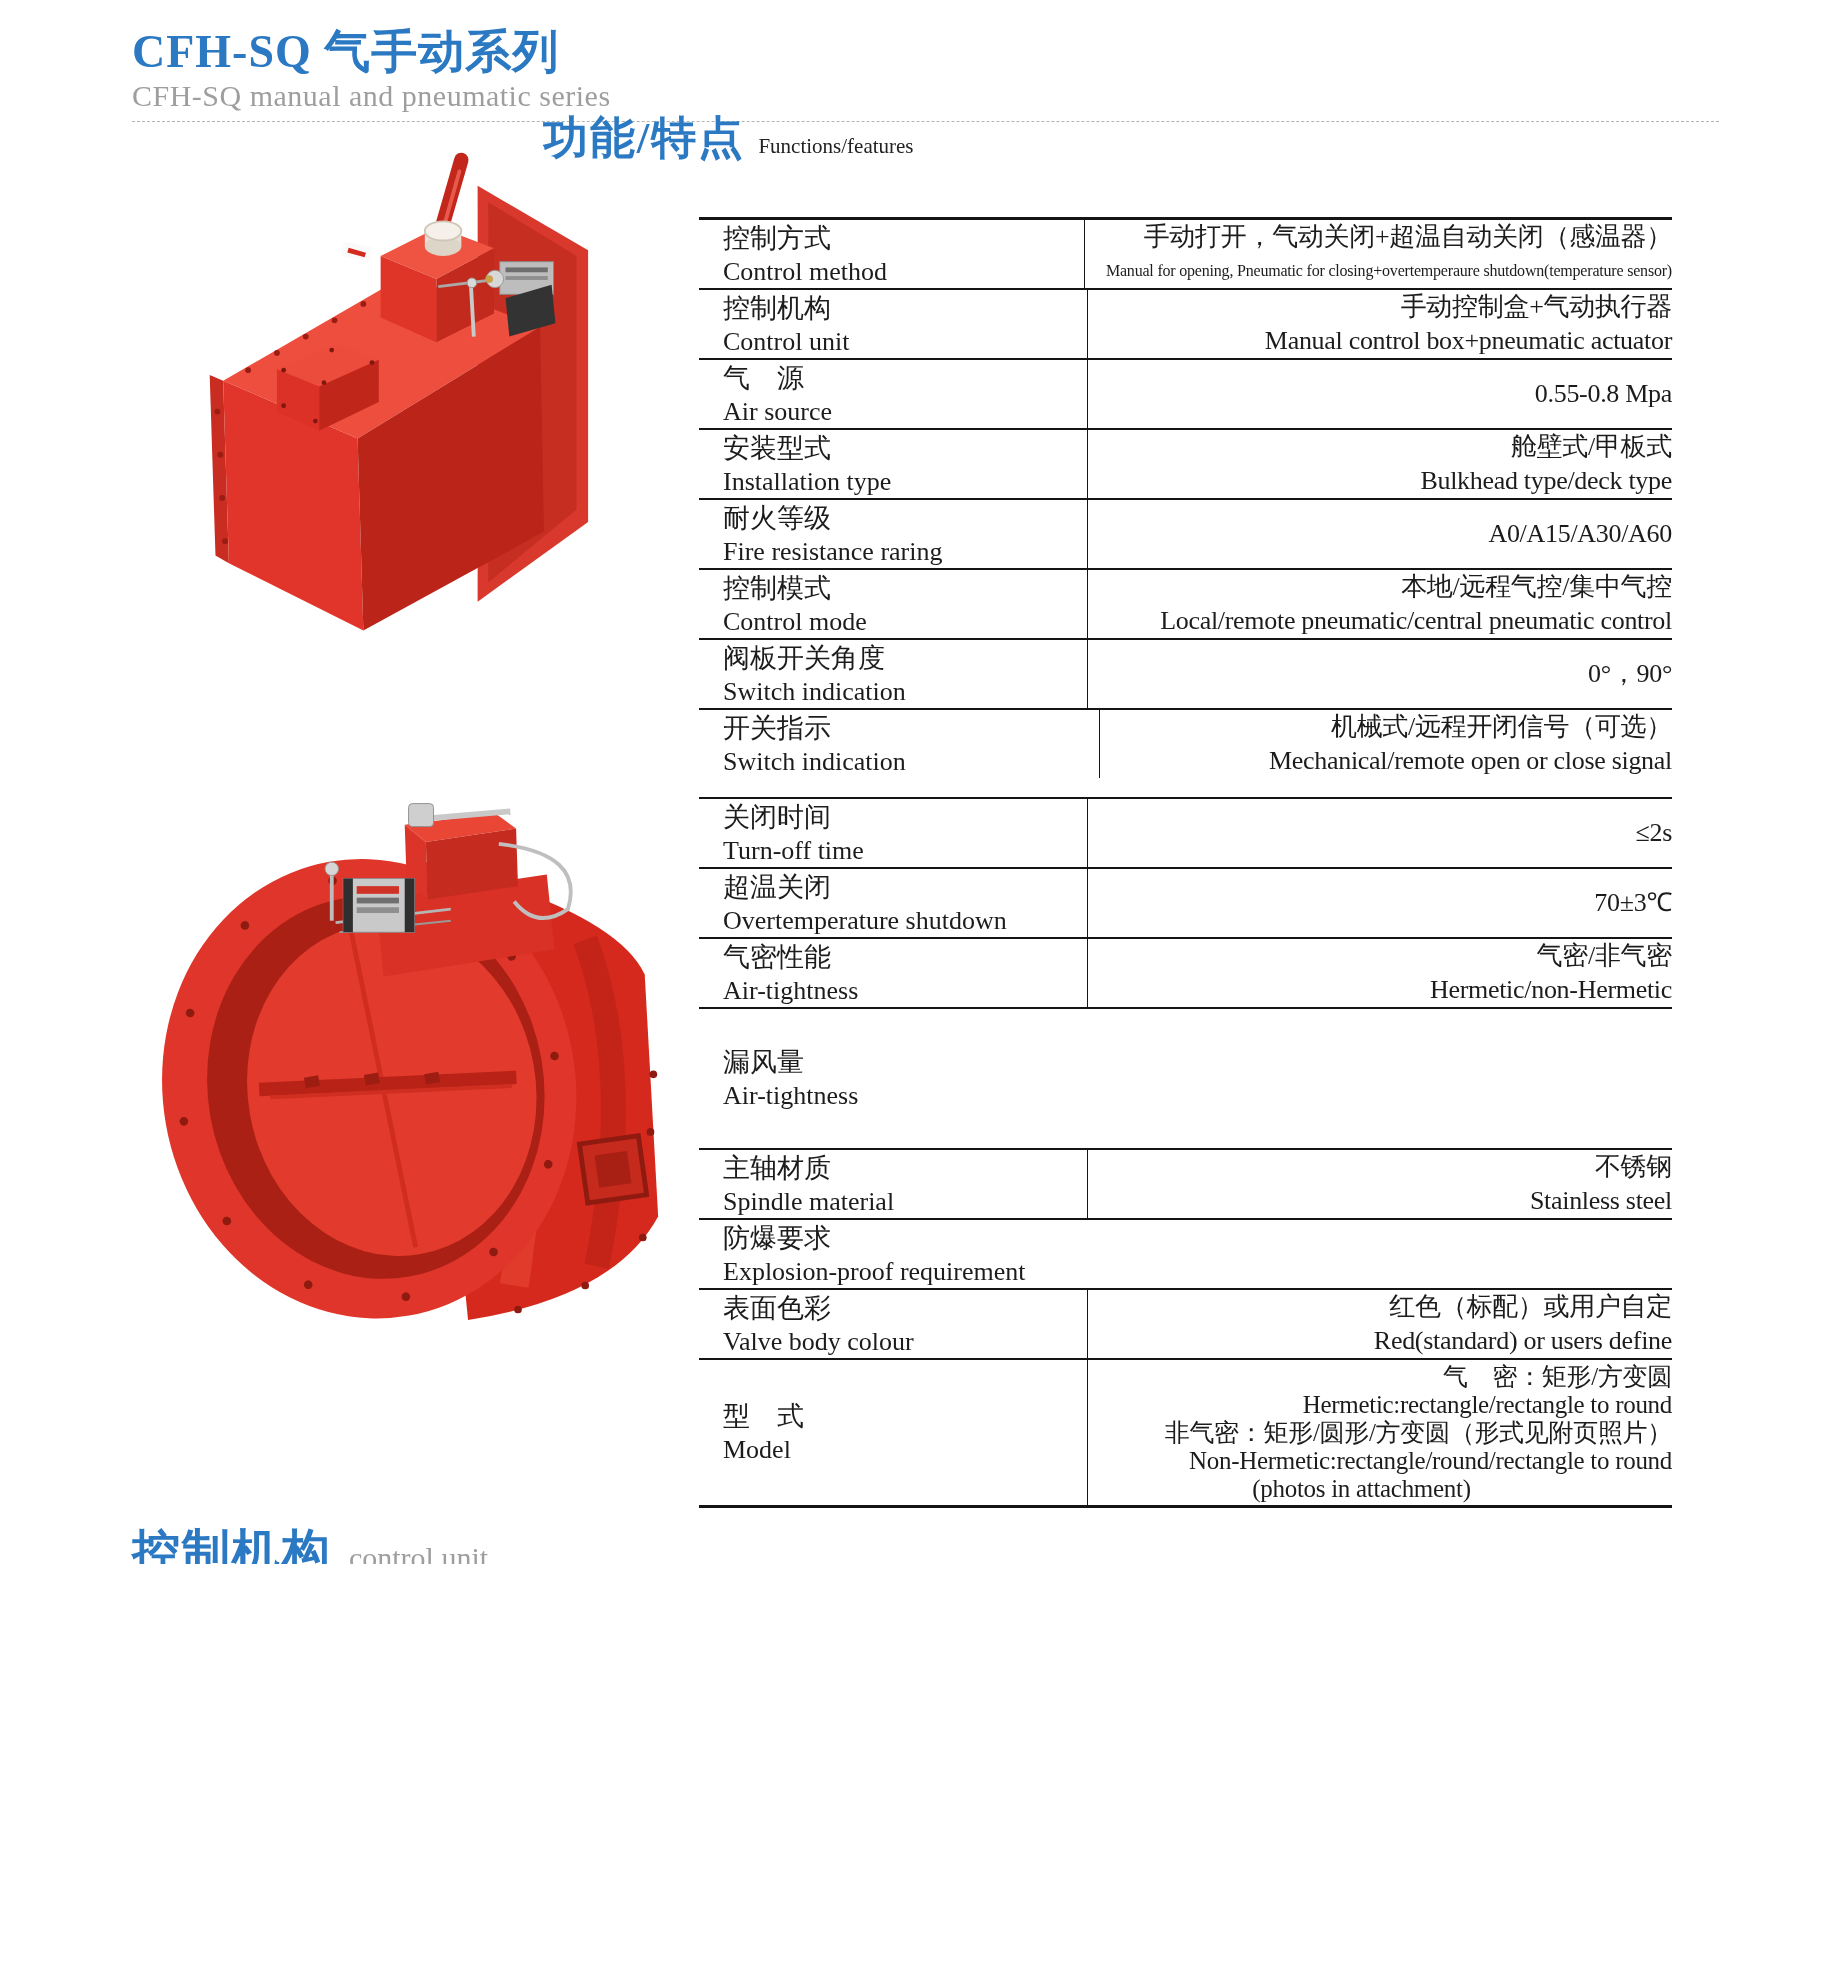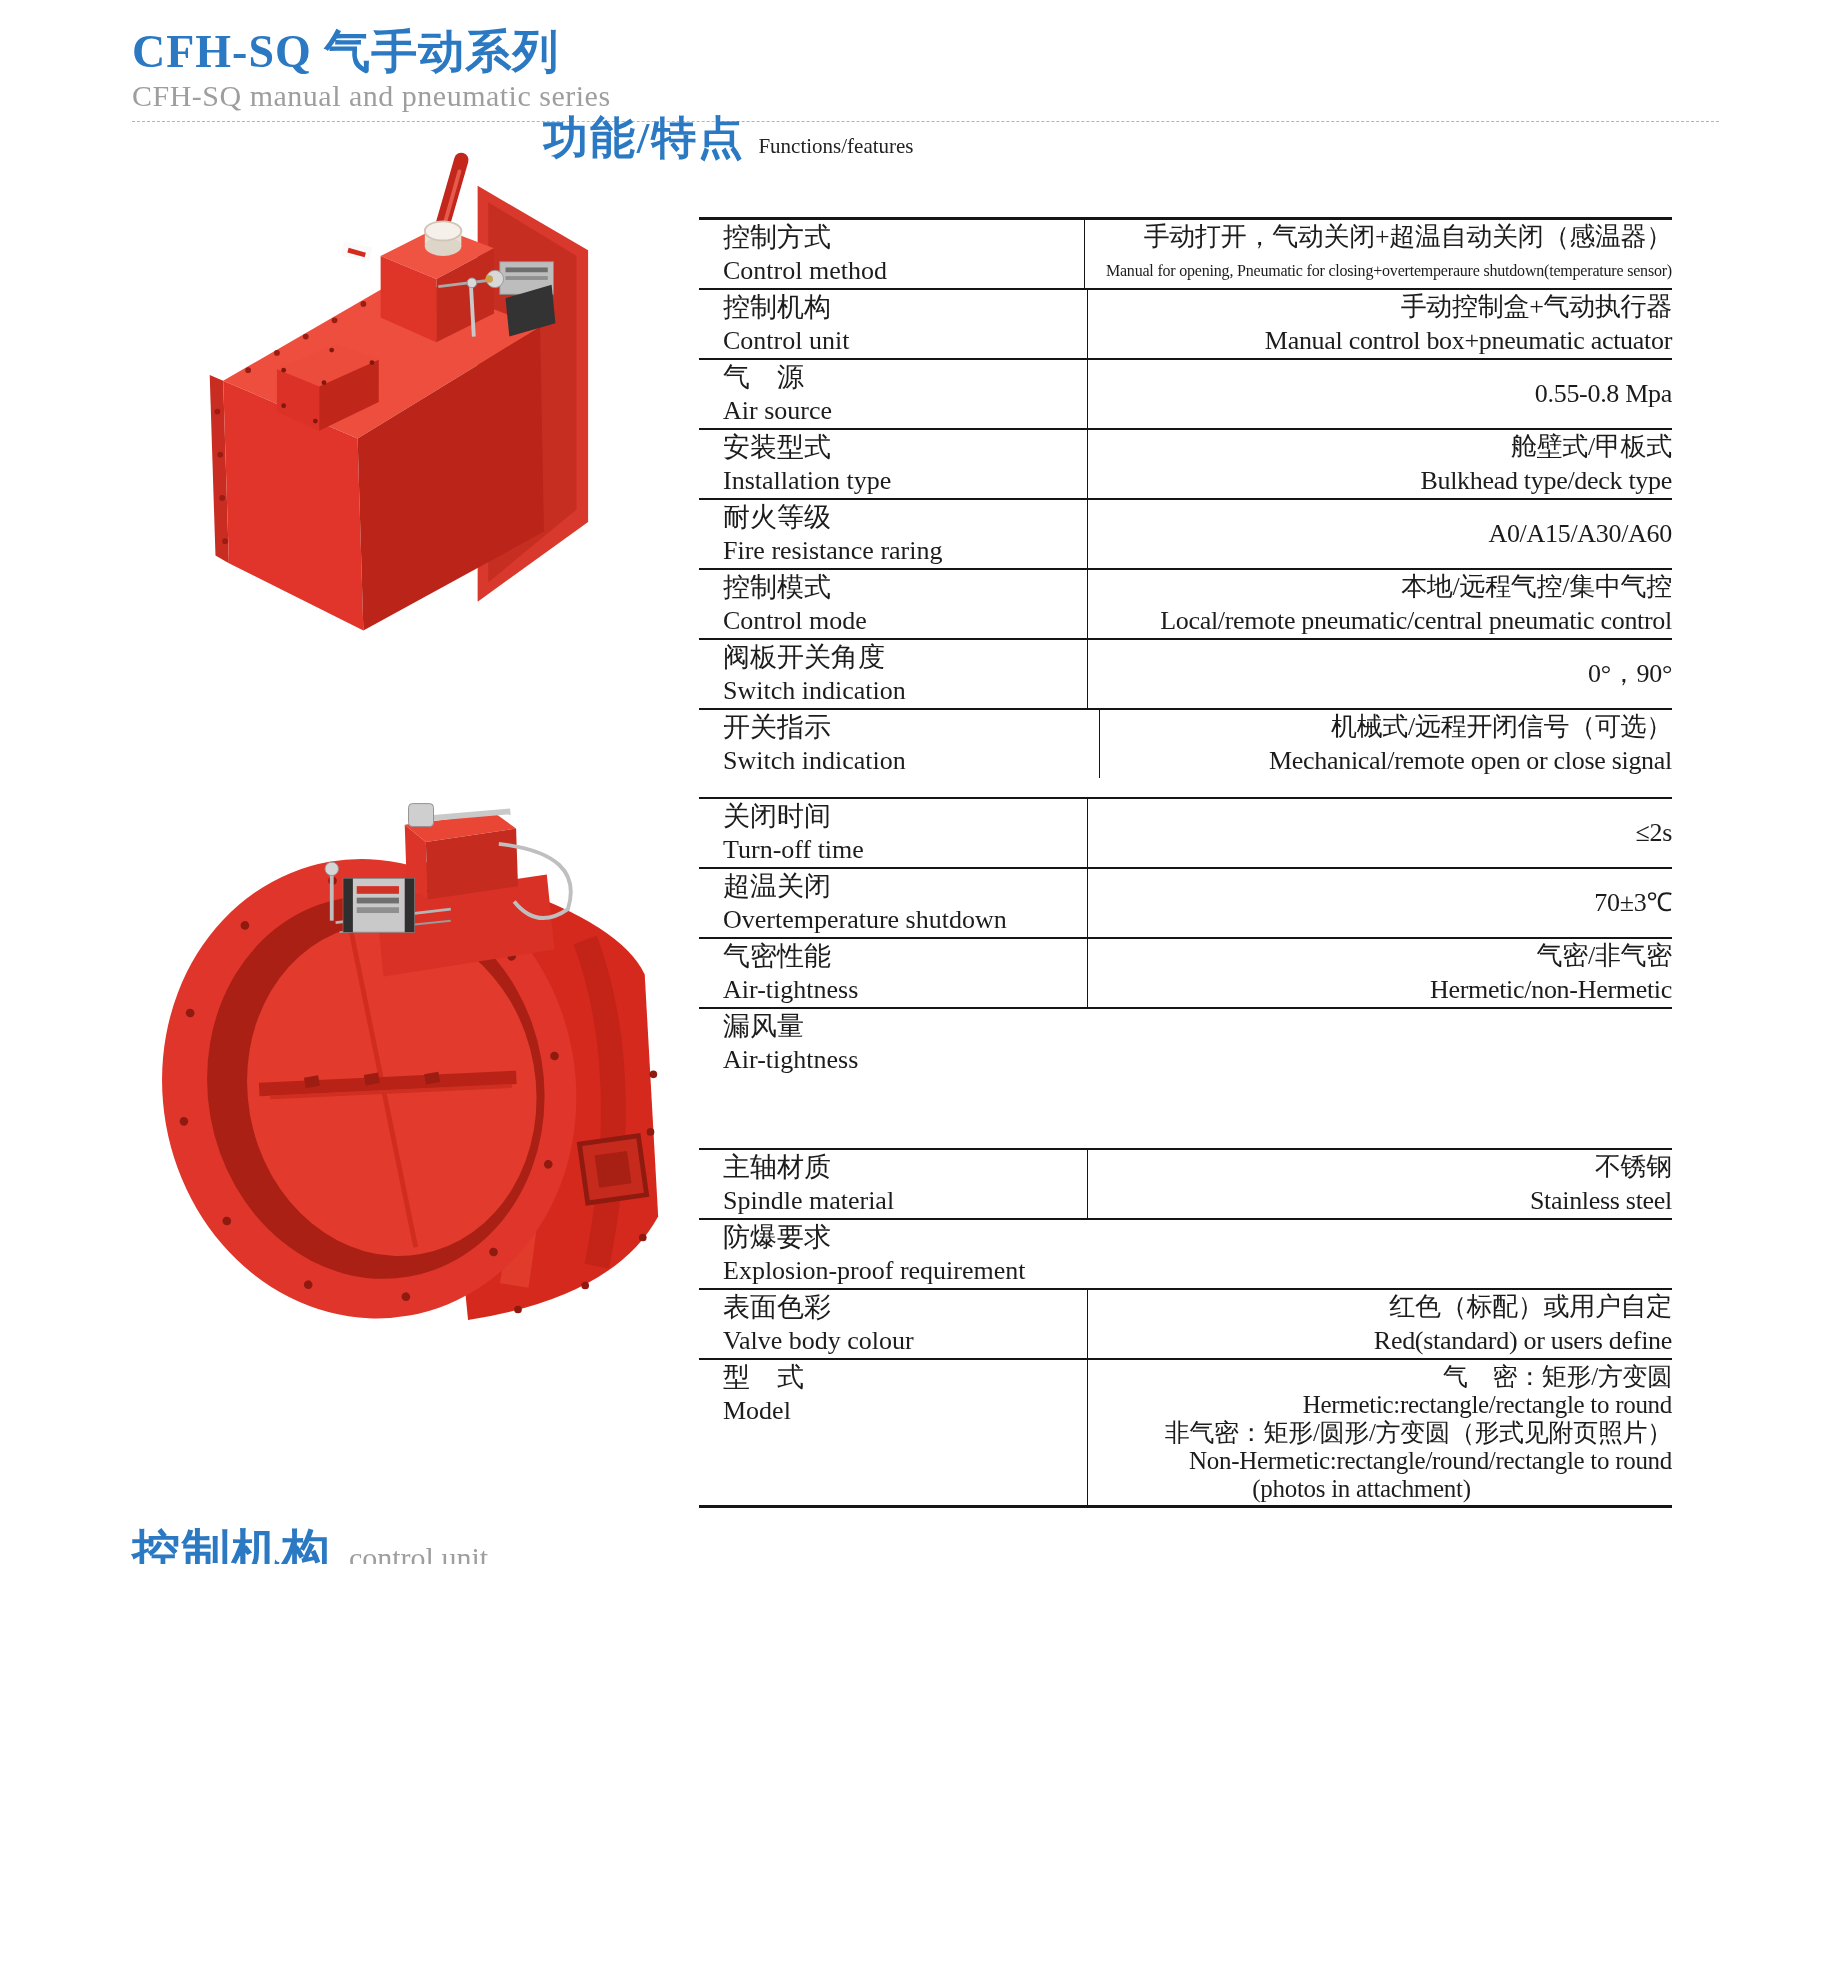--- a/index.html
+++ b/index.html
@@ -21,21 +21,21 @@
   .ctrl-title{left:132px;top:1520px;}
   .ctrl-title .zh{font-size:48px;letter-spacing:1.9px;}
   .ctrl-title .en{font-size:30px;color:#9e9e9e;margin-left:17.3px;}
 
   
   .spec-table{position:absolute;left:699px;top:217px;width:973px;
               border-top:3.8px solid #151515;border-bottom:3.8px solid #151515;}
   .trow{display:flex;}
   .trow + .trow{border-top:2.9px solid #151515;}
   .tlabel{width:388px;box-sizing:border-box;padding-left:24px;
-          display:flex;flex-direction:column;}
+          display:flex;flex-direction:column;justify-content:center;}
   .tval{flex:1;border-left:1.9px solid #151515;box-sizing:border-box;padding-left:21px;
         display:flex;flex-direction:column;justify-content:center;}
   .lz{font-size:27px;line-height:34px;white-space:nowrap;}
   .le{font-size:26px;line-height:33px;white-space:nowrap;}
   .vline{font-size:26px;line-height:34px;white-space:nowrap;letter-spacing:-0.3px;text-align:right;}
   .vline.small{font-size:16px;letter-spacing:-0.2px;}
   .vline.center{text-align:center;padding-right:58px;}
   .trow.lines5 .vline{line-height:28px;font-size:25px;}
 
   

